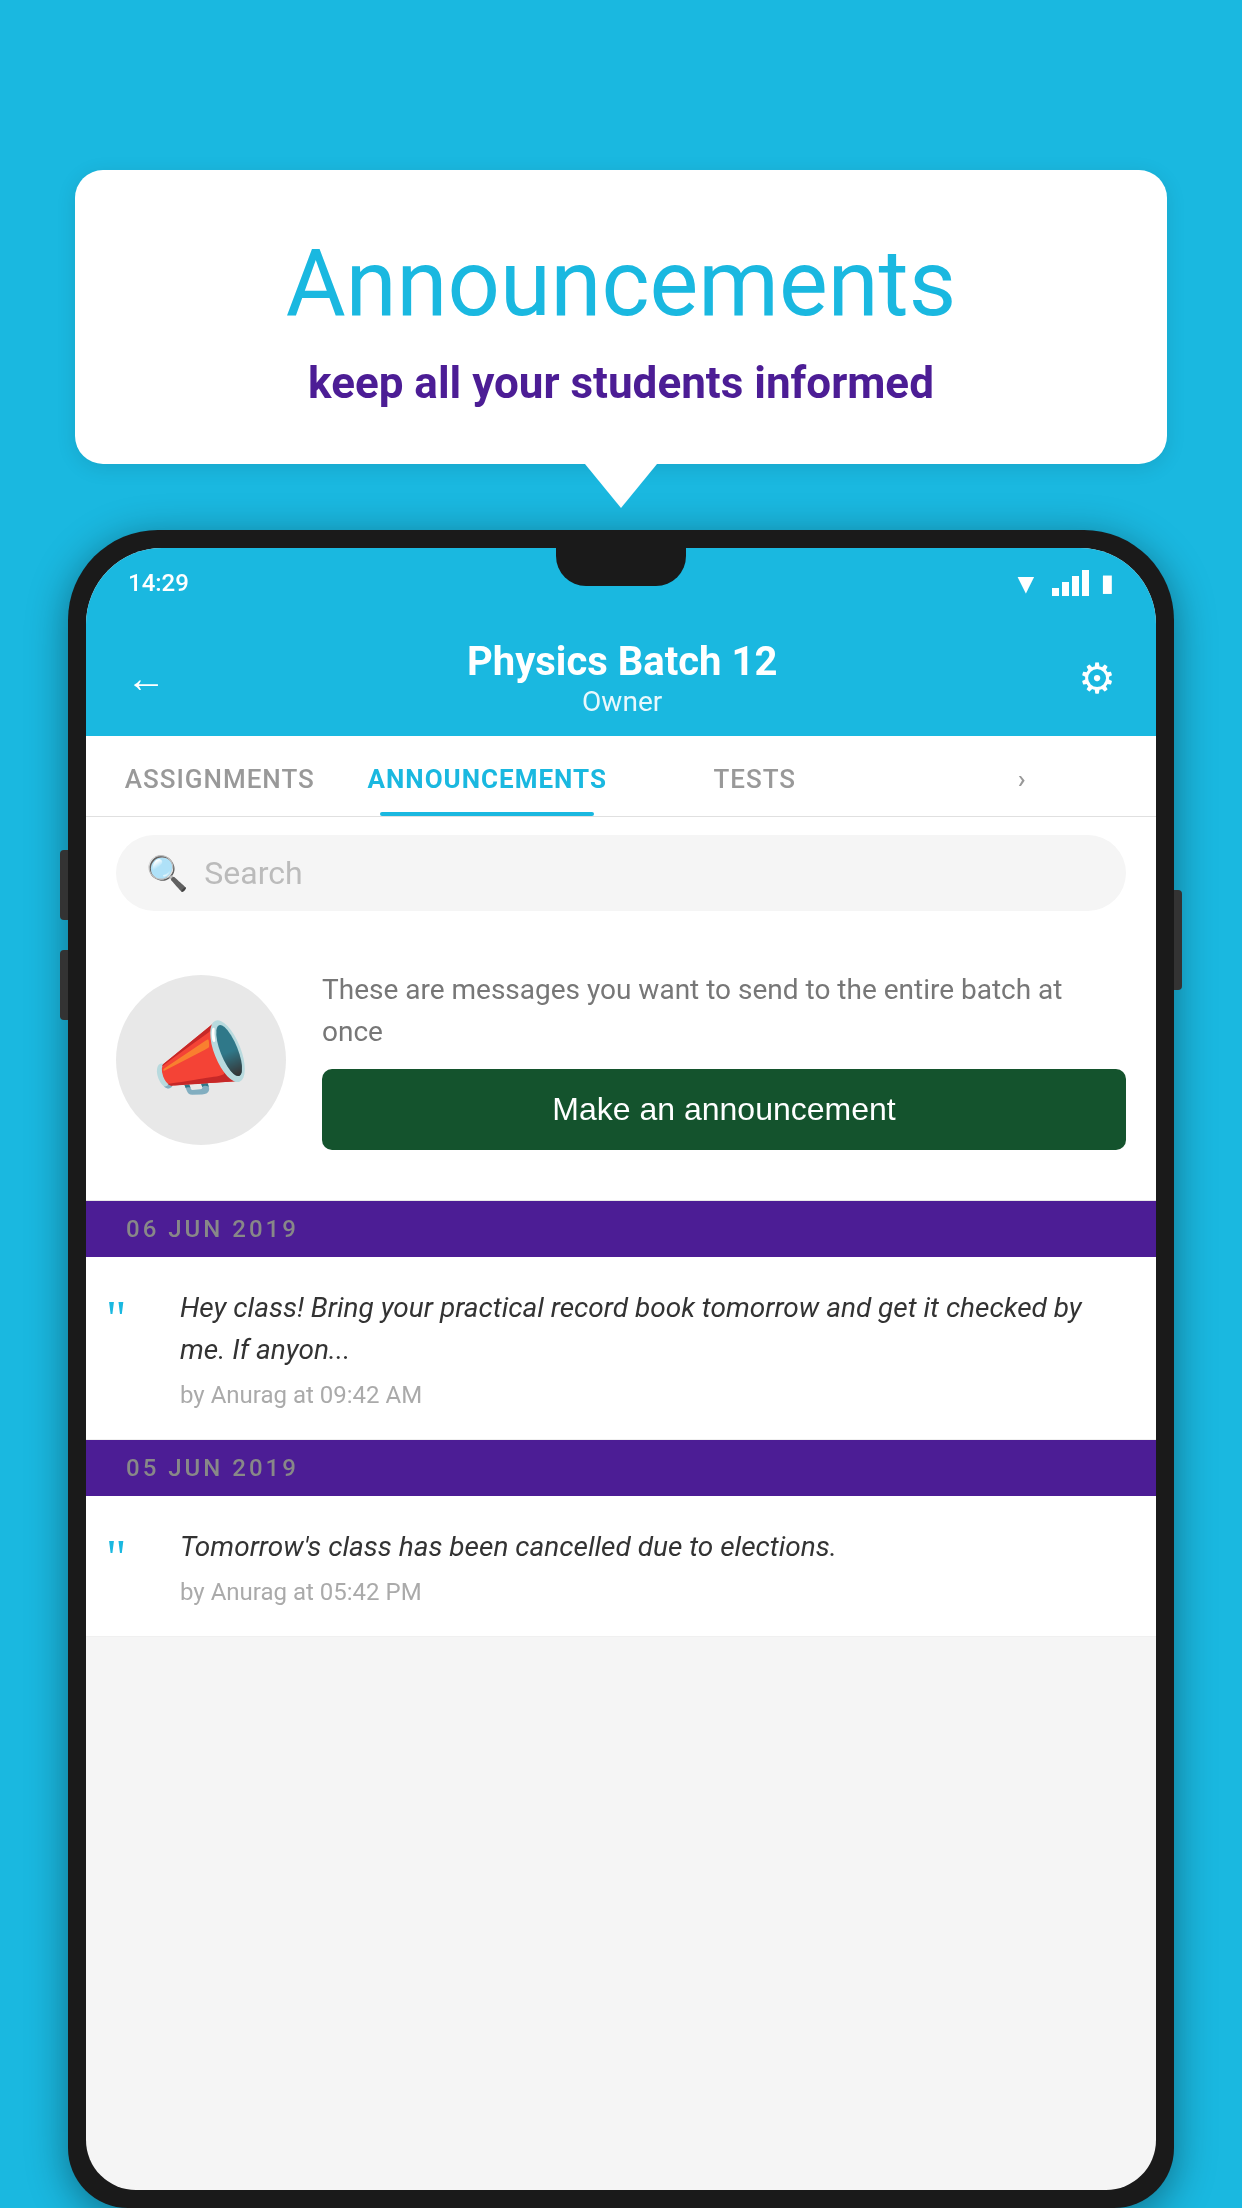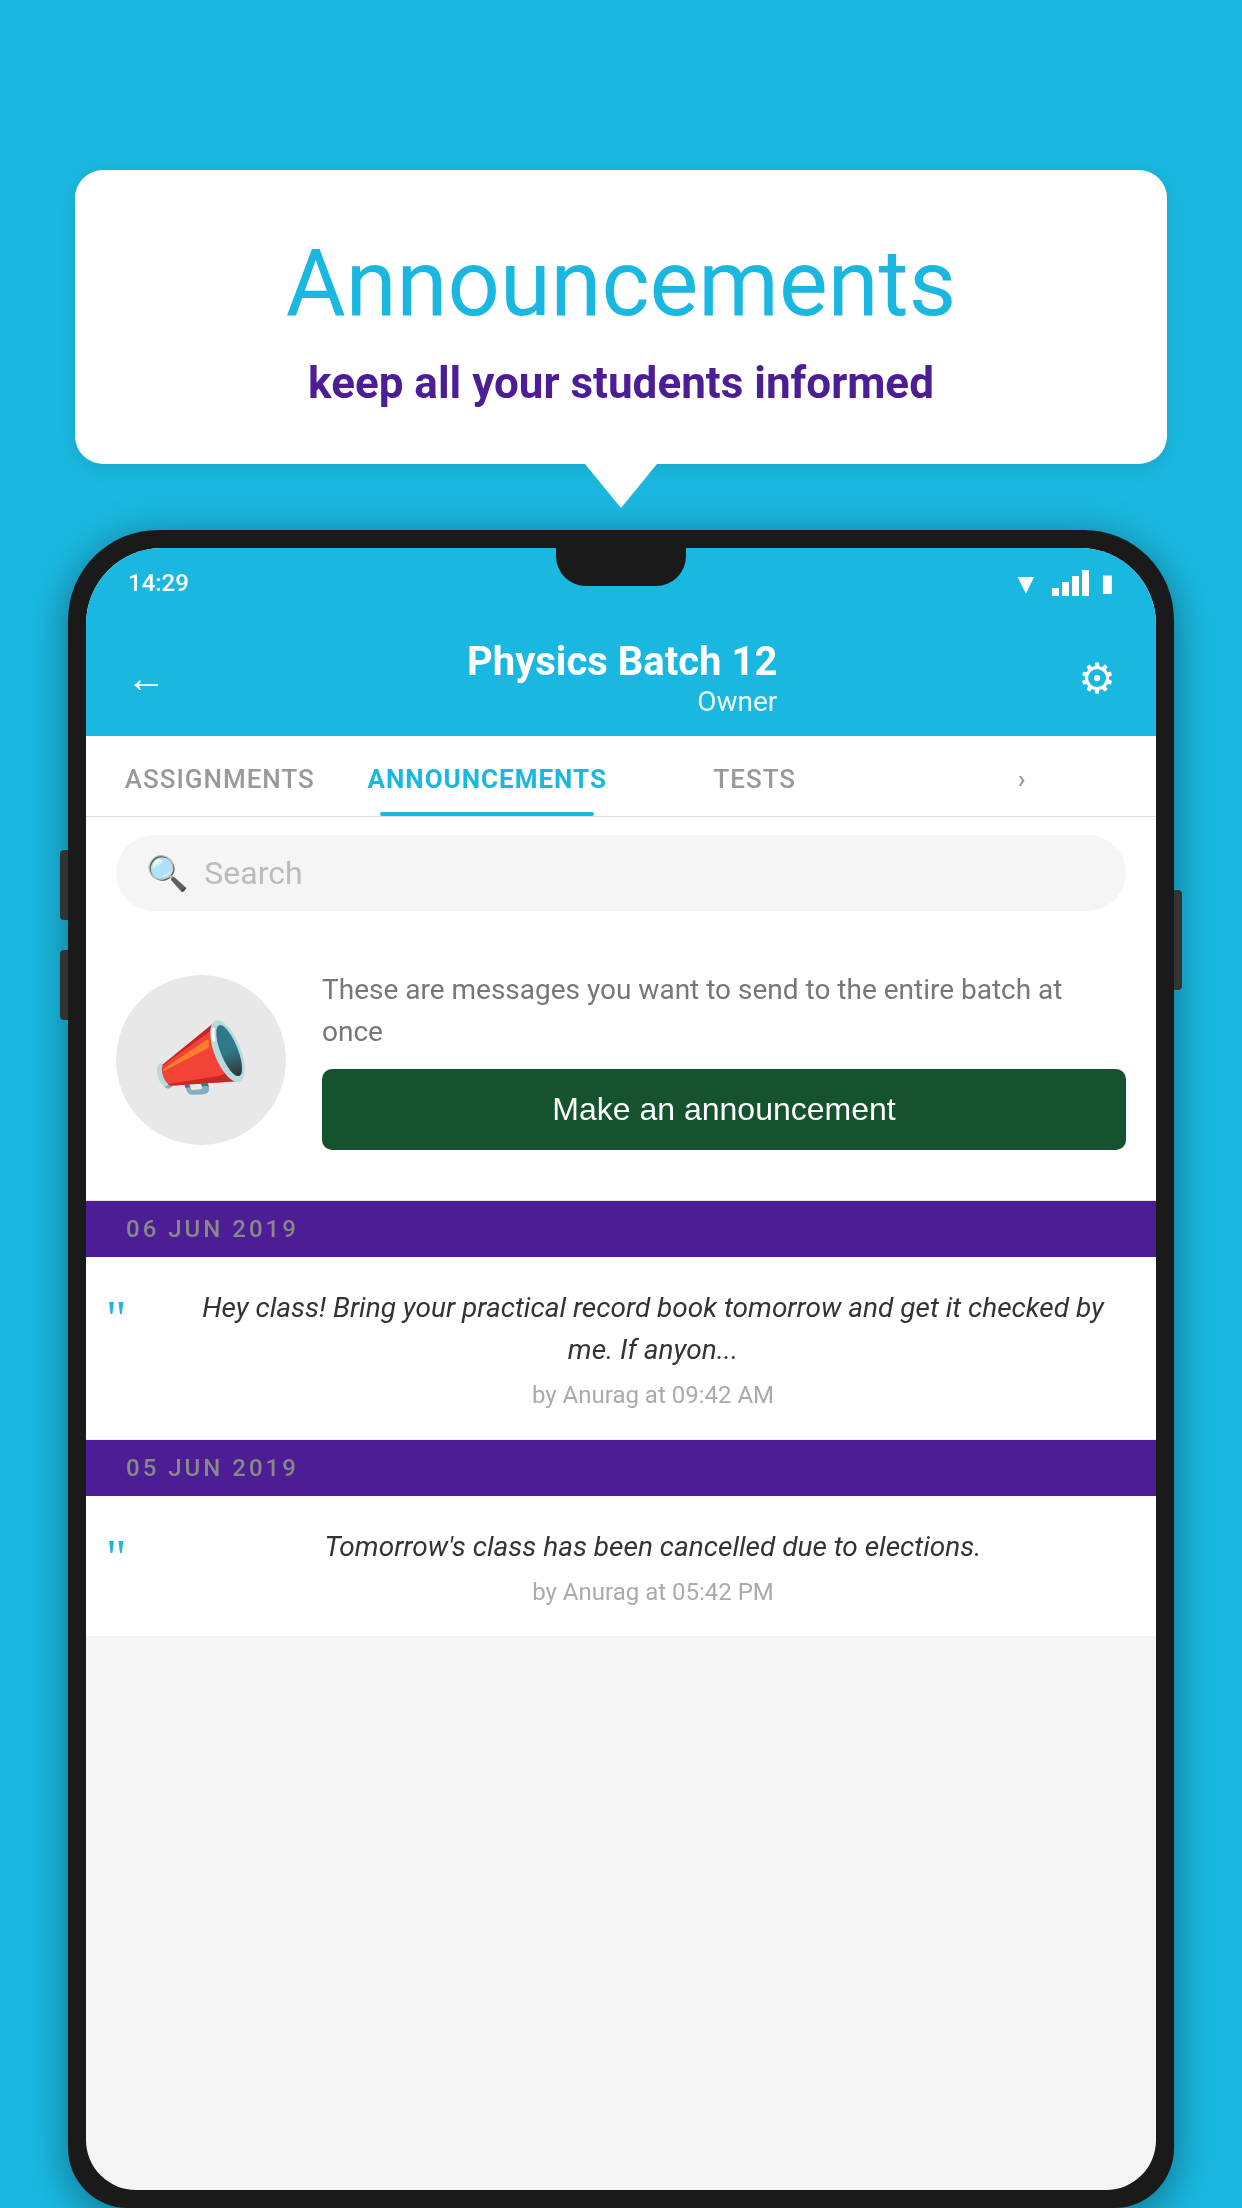--- a/index.html
+++ b/index.html
@@ -143,21 +143,21 @@
       justify-content: space-between;
     }
 
     .back-arrow {
       color: white;
       font-size: 40px;
       cursor: pointer;
     }
 
     .header-center {
-      text-align: right;
+      text-align: center;
     }
 
     .header-title {
       color: white;
       font-size: 40px;
       font-weight: 700;
     }
 
     .header-subtitle {
       color: rgba(255,255,255,0.9);
@@ -307,21 +307,20 @@
       font-size: 50px;
       color: #1ab8e0;
       line-height: 1;
       font-family: Georgia, serif;
       padding-top: 6px;
       min-width: 50px;
     }
 
     .announcement-content {
       flex: 1;
-      text-align: center;
     }
 
     .announcement-text {
       font-size: 28px;
       color: #333;
       font-style: italic;
       line-height: 1.5;
       margin-bottom: 10px;
     }
 

